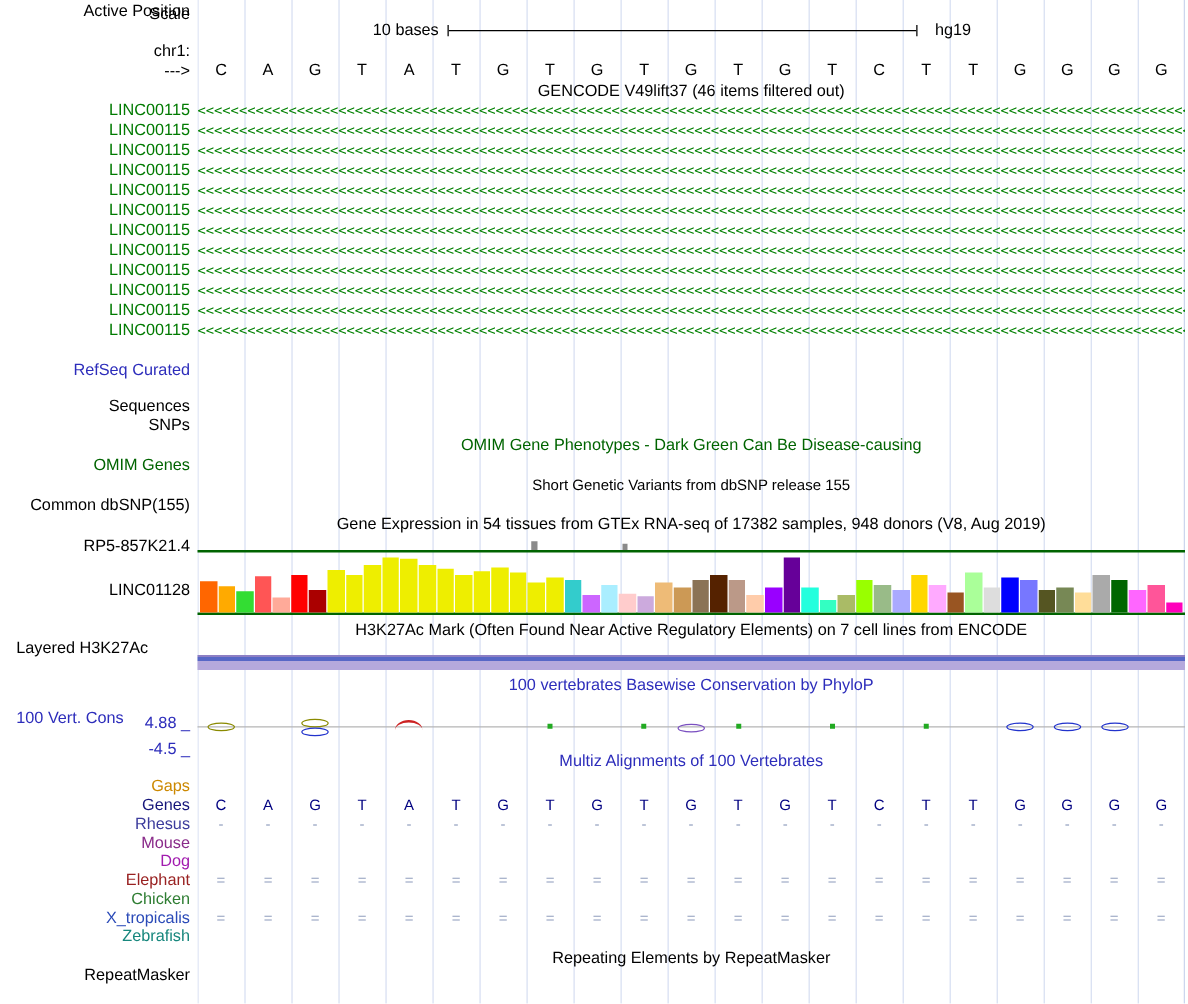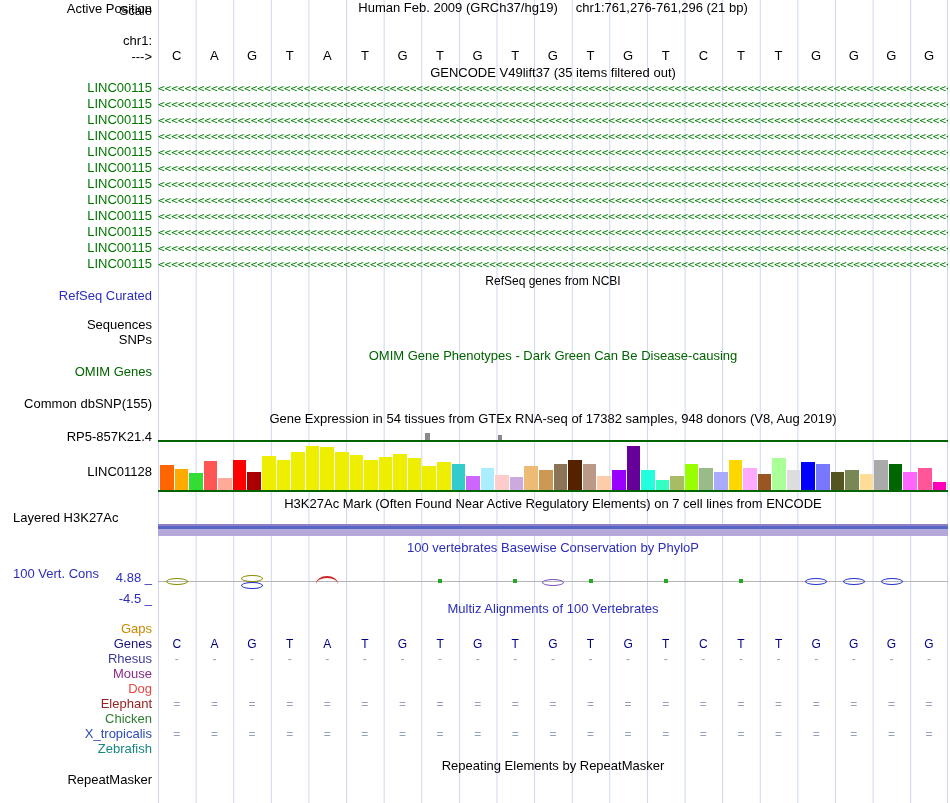--- a/index.html
+++ b/index.html
@@ -78,33 +78,34 @@
       <div class="side-label green" style="top: 177px;">LINC00115</div>
       <div class="side-label green" style="top: 193px;">LINC00115</div>
       <div class="side-label green" style="top: 209px;">LINC00115</div>
       <div class="side-label green" style="top: 225px;">LINC00115</div>
       <div class="side-label green" style="top: 241px;">LINC00115</div>
       <div class="side-label green" style="top: 257px;">LINC00115</div>
       <div class="side-label" style="color: rgb(204, 136, 0); top: 622px;">Gaps</div>
       <div class="side-label" style="color: rgb(21, 21, 122); top: 637px;">Genes</div>
       <div class="side-label" style="color: rgb(60, 60, 156); top: 652px;">Rhesus</div>
       <div class="side-label" style="color: rgb(138, 43, 138); top: 667px;">Mouse</div>
-      <div class="side-label" style="color: #ef4444; top: 682px;">Dog</div>
+      <div class="side-label" style="color: #a21caf; top: 682px;">Dog</div>
       <div class="side-label" style="color: rgb(153, 34, 34); top: 697px;">Elephant</div>
       <div class="side-label" style="color: rgb(46, 125, 50); top: 712px;">Chicken</div>
       <div class="side-label" style="color: rgb(43, 75, 184); top: 727px;">X_tropicalis</div>
       <div class="side-label" style="color: rgb(23, 135, 125); top: 742px;">Zebrafish</div>
     </div>
 
   <div id="main">
-    <div class="title-row" style="top:1px">
-      <span>Human Feb. 2009 (GRCh37/hg19)</span>
-      <span>chr1:761,276-761,296 (21 bp)</span>
+
+    <div class="scale-row" style="top:17px">
+      <span class="scale-text">10 bases</span>
+      <span class="scale-line"></span>
+      <span class="genome-label">hg19</span>
     </div>
-
 
 
     <div class="base-row seq" style="top:49px">
         <div class="base-cell">C</div>
         <div class="base-cell">A</div>
         <div class="base-cell">G</div>
         <div class="base-cell">T</div>
         <div class="base-cell">A</div>
         <div class="base-cell">T</div>
         <div class="base-cell">G</div>
@@ -117,23 +118,23 @@
         <div class="base-cell">T</div>
         <div class="base-cell">C</div>
         <div class="base-cell">T</div>
         <div class="base-cell">T</div>
         <div class="base-cell">G</div>
         <div class="base-cell">G</div>
         <div class="base-cell">G</div>
         <div class="base-cell">G</div>
       </div>
 
-    <div class="center-title" style="top:66px">GENCODE V49lift37 (35 items filtered out)</div>
-    <div class="center-title small" style="top:274px">RefSeq genes from NCBI</div>
+    <div class="center-title" style="top:66px">GENCODE V49lift37 (46 items filtered out)</div>
     <div class="center-title dgreen" style="top:349px">OMIM Gene Phenotypes - Dark Green Can Be Disease-causing</div>
+    <div class="center-title small" style="top:381px">Short Genetic Variants from dbSNP release 155</div>
     <div class="center-title" style="top:412px">Gene Expression in 54 tissues from GTEx RNA-seq of 17382 samples, 948 donors (V8, Aug 2019)</div>
 
     <div class="rp5-track" style="top:429px">
         <div class="rp5-mark" style="left: 267px; width: 5px; height: 7px;"></div>
         <div class="rp5-mark" style="left: 340px; width: 4px; height: 5px;"></div>
       </div>
     <div class="gtex-bars">
         <div class="gtex-bar" style="height: 25px; background: rgb(255, 102, 0);"></div>
         <div class="gtex-bar" style="height: 21px; background: rgb(255, 170, 0);"></div>
         <div class="gtex-bar" style="height: 17px; background: rgb(51, 221, 51);"></div>

